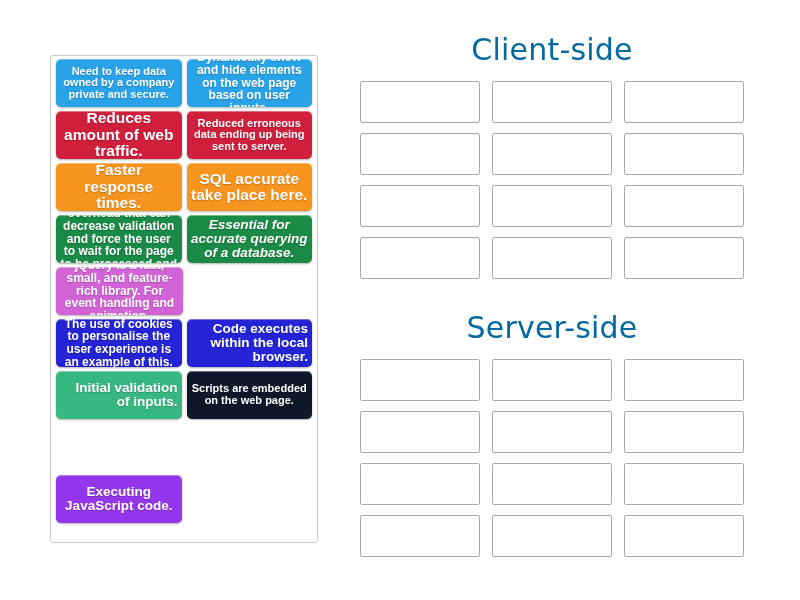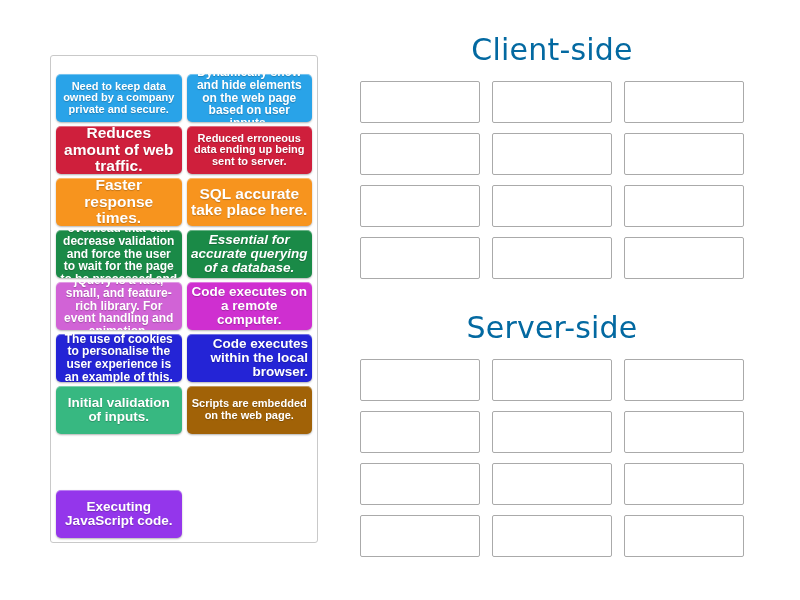--- a/index.html
+++ b/index.html
@@ -23,21 +23,21 @@
   #tile-tray {
     position: absolute;
     left: 50px;
     top: 55px;
     width: 268px;
     height: 488px;
     border: 1px solid #c9c9c9;
     border-radius: 3px;
     background: #ffffff;
     box-sizing: border-box;
-    padding: 18px 5px;
+    padding: 3px 5px;
   }
 
   .tile-row {
     display: flex;
     gap: 5px;
     margin-bottom: 4px;
     height: 48px;
   }
   .tile-row:last-child { margin-bottom: 0; }
 
@@ -144,37 +144,34 @@
           <span class="txt fs-xs">Processing overhead that can decrease validation and force the user to wait for the page to be processed and recreated.</span>
         </div>
         <div class="tile" style="background: rgb(26, 138, 71); font-style: italic;">
           <span class="txt fs-md">Essential for accurate querying of a database.</span>
         </div>
       </div>
       <div class="tile-row">
         <div class="tile" style="background: rgb(209, 99, 214); justify-content: center;">
           <span class="txt fs-xs">jQuery is a fast, small, and feature-rich library. For event handling and animation.</span>
         </div>
-        <div class="tile" style="background: rgb(207, 47, 208);">
-          <span class="txt fs-md">Code executes on a remote computer.</span>
-        </div>
       </div>
       <div class="tile-row">
         <div class="tile" style="background: rgb(36, 36, 214);">
           <span class="txt fs-xs">The use of cookies to personalise the user experience is an example of this.</span>
         </div>
         <div class="tile" style="background: rgb(36, 36, 214); text-align: right;">
           <span class="txt fs-md">Code executes within the local browser.</span>
         </div>
       </div>
       <div class="tile-row">
-        <div class="tile" style="background: rgb(55, 184, 129);">
+        <div class="tile" style="background: rgb(55, 184, 129); text-align: right;">
           <span class="txt fs-md">Initial validation of inputs.</span>
         </div>
-        <div class="tile" style="background: #a16207;">
+        <div class="tile" style="background: #0f172a;">
           <span class="txt fs-sm">Scripts are embedded on the web page.</span>
         </div>
       </div>
       <div class="tile-row">
       </div>
       <div class="tile-row">
         <div class="tile" style="background: rgb(148, 54, 235);">
           <span class="txt fs-md">Executing JavaScript code.</span>
         </div>
         <div class="tile-empty"></div>

